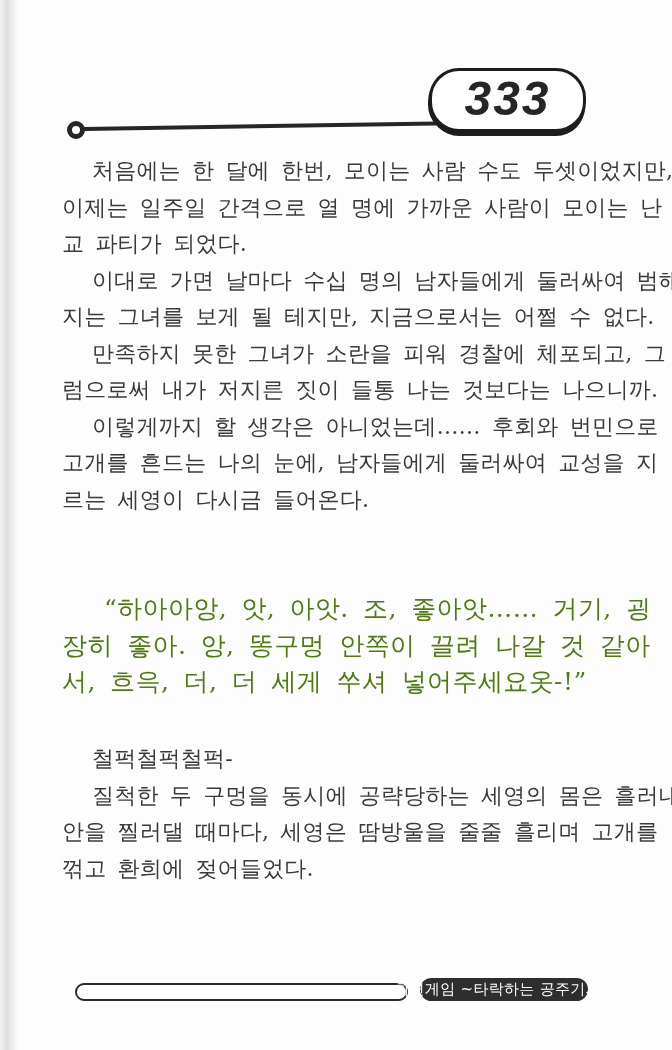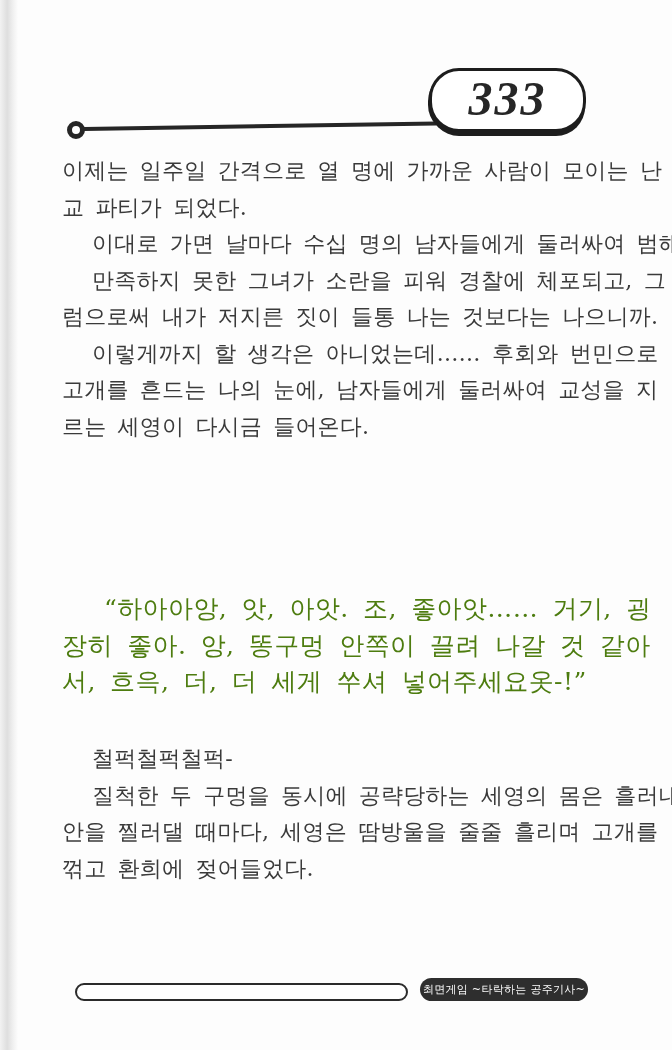--- a/index.html
+++ b/index.html
@@ -22,21 +22,21 @@
   .page-number-badge {
     position: absolute; left: 429px; top: 68px; width: 157px; height: 64px;
     background: #ffffff;
     border: 3px solid #1d1d1d;
     border-radius: 30px;
     box-shadow: 0 5px 0 -1px #1d1d1d, -2px 3px 0 -1px #1d1d1d;
     display: flex; align-items: center; justify-content: center;
     z-index: 3;
   }
   .page-number {
-    font-family: Liberation Serif, serif;
+    font-family: Liberation Sans, sans-serif;
     font-weight: 700; font-style: italic;
     font-size: 48px; letter-spacing: 2px; color: #262626;
     transform: translateY(-2px);
   }
   .header-rule {
     position: absolute; left: 84px; top: 127px; width: 352px; height: 3.5px;
     background: #262626;
     transform: rotate(-0.9deg); transform-origin: left center;
     z-index: 2;
   }
@@ -73,38 +73,40 @@
     position: absolute; left: 75px; top: 983px; width: 333px; height: 18px;
     background: #ffffff; border: 2px solid #2b2b2b; border-radius: 10px;
   }
   .footer-title-badge {
     position: absolute; left: 420px; top: 978px; width: 168px; height: 23px;
     background: #2e2e2e; border-radius: 12px;
     display: flex; align-items: center; justify-content: center;
   }
   .footer-title-badge .title {
     font-family: "DejaVu Sans", "Liberation Sans", sans-serif;
-    font-size: 11px; color: #ffffff; letter-spacing: 0.3px; white-space: nowrap;
+    font-size: 15px; color: #ffffff; letter-spacing: 0.3px; white-space: nowrap;
   }
 </style>
 </head>
 <body>
 
 <div class="edge-shade"></div>
 
 <div class="header-rule-ring"></div>
 <div class="header-rule"></div>
 <div class="page-number-badge">
   <span class="page-number">333</span>
 </div>
 
 <div id="paragraph-block-1" class="text-block">
+    <div class="line indent">처음에는 한 달에 한번, 모이는 사람 수도 두셋이었지만,</div>
     <div class="line">이제는 일주일 간격으로 열 명에 가까운 사람이 모이는 난</div>
     <div class="line">교 파티가 되었다.</div>
     <div class="line indent">이대로 가면 날마다 수십 명의 남자들에게 둘러싸여 범해</div>
+    <div class="line">지는 그녀를 보게 될 테지만, 지금으로서는 어쩔 수 없다.</div>
     <div class="line indent">만족하지 못한 그녀가 소란을 피워 경찰에 체포되고, 그</div>
     <div class="line">럼으로써 내가 저지른 짓이 들통 나는 것보다는 나으니까.</div>
     <div class="line indent">이렇게까지 할 생각은 아니었는데…… 후회와 번민으로</div>
     <div class="line">고개를 흔드는 나의 눈에, 남자들에게 둘러싸여 교성을 지</div>
     <div class="line">르는 세영이 다시금 들어온다.</div>
   </div>
 
 <div id="dialogue-block" class="text-block">
     <div class="line indent">“하아아앙, 앗, 아앗. 조, 좋아앗…… 거기, 굉</div>
     <div class="line">장히 좋아. 앙, 똥구멍 안쪽이 끌려 나갈 것 같아</div>

